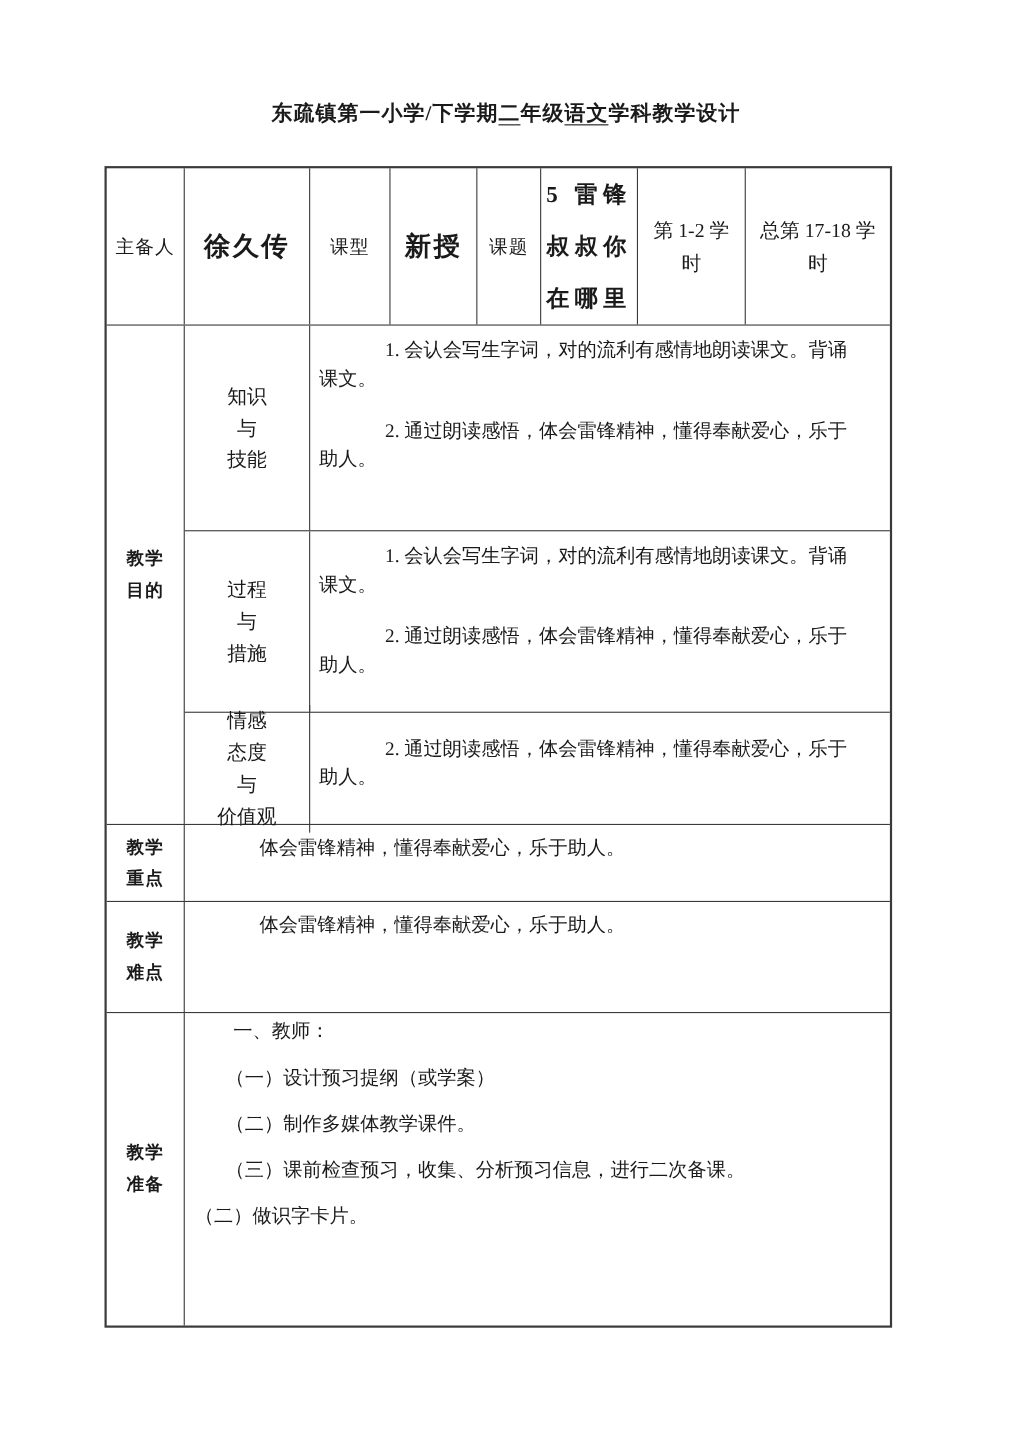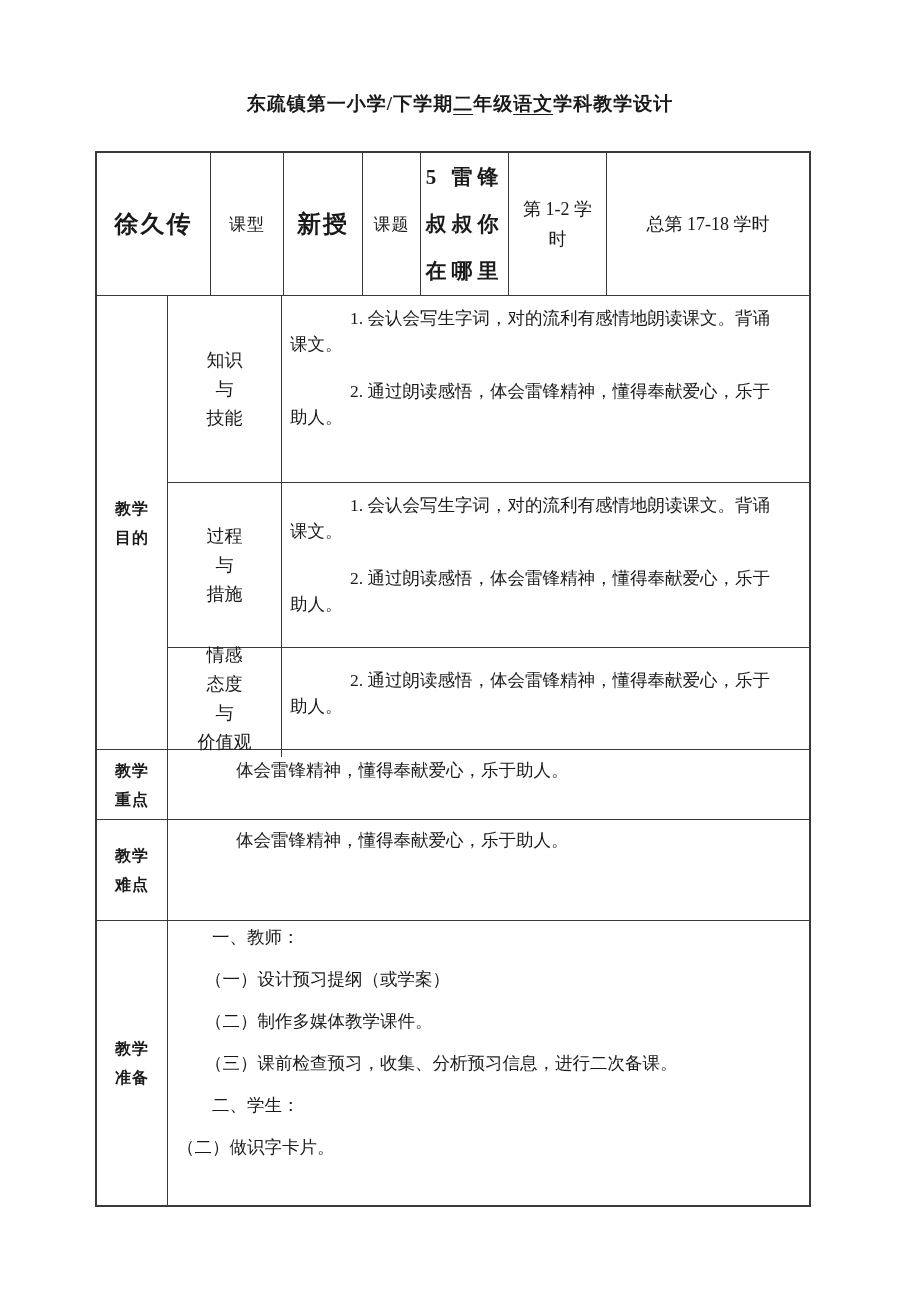--- a/index.html
+++ b/index.html
@@ -103,20 +103,21 @@
 </head>
 <body>
 
 <div class="doc-title">
   <span>东疏镇第一小学/下学期</span><span class="ul">二</span><span>年级</span><span class="ul">语文</span><span>学科教学设计</span>
 </div>
 
 <div class="sheet">
 
   <div class="row info-row">
+    <div class="c center small-lbl w-master-lbl">主备人</div>
     <div class="c center big-val w-master-val">徐久传</div>
     <div class="c center small-lbl w-type-lbl">课型</div>
     <div class="c center big-val w-type-val">新授</div>
     <div class="c center small-lbl w-topic-lbl">课题</div>
     <div class="c center topic-val pre w-topic-val">5 雷锋
 叔叔你
 在哪里</div>
     <div class="c center period-val w-period">第 1-2 学时</div>
     <div class="c center period-val w-total">总第 17-18 学时</div>
   </div>
@@ -176,18 +177,17 @@
   </div>
 
   <div class="row prep-row">
     <div class="c center head-cell pre">教学
 准备</div>
     <div class="c wide-content prep-list">
       <div class="prep-line ind-a">一、教师：</div>
       <div class="prep-line ind-b">（一）设计预习提纲（或学案）</div>
       <div class="prep-line ind-b">（二）制作多媒体教学课件。</div>
       <div class="prep-line ind-b">（三）课前检查预习，收集、分析预习信息，进行二次备课。</div>
-      <div class="prep-line ind-a">二、学生：</div>
       <div class="prep-line ind-d">（二）做识字卡片。</div>
     </div>
   </div>
 
 </div>
 
 </body></html>

